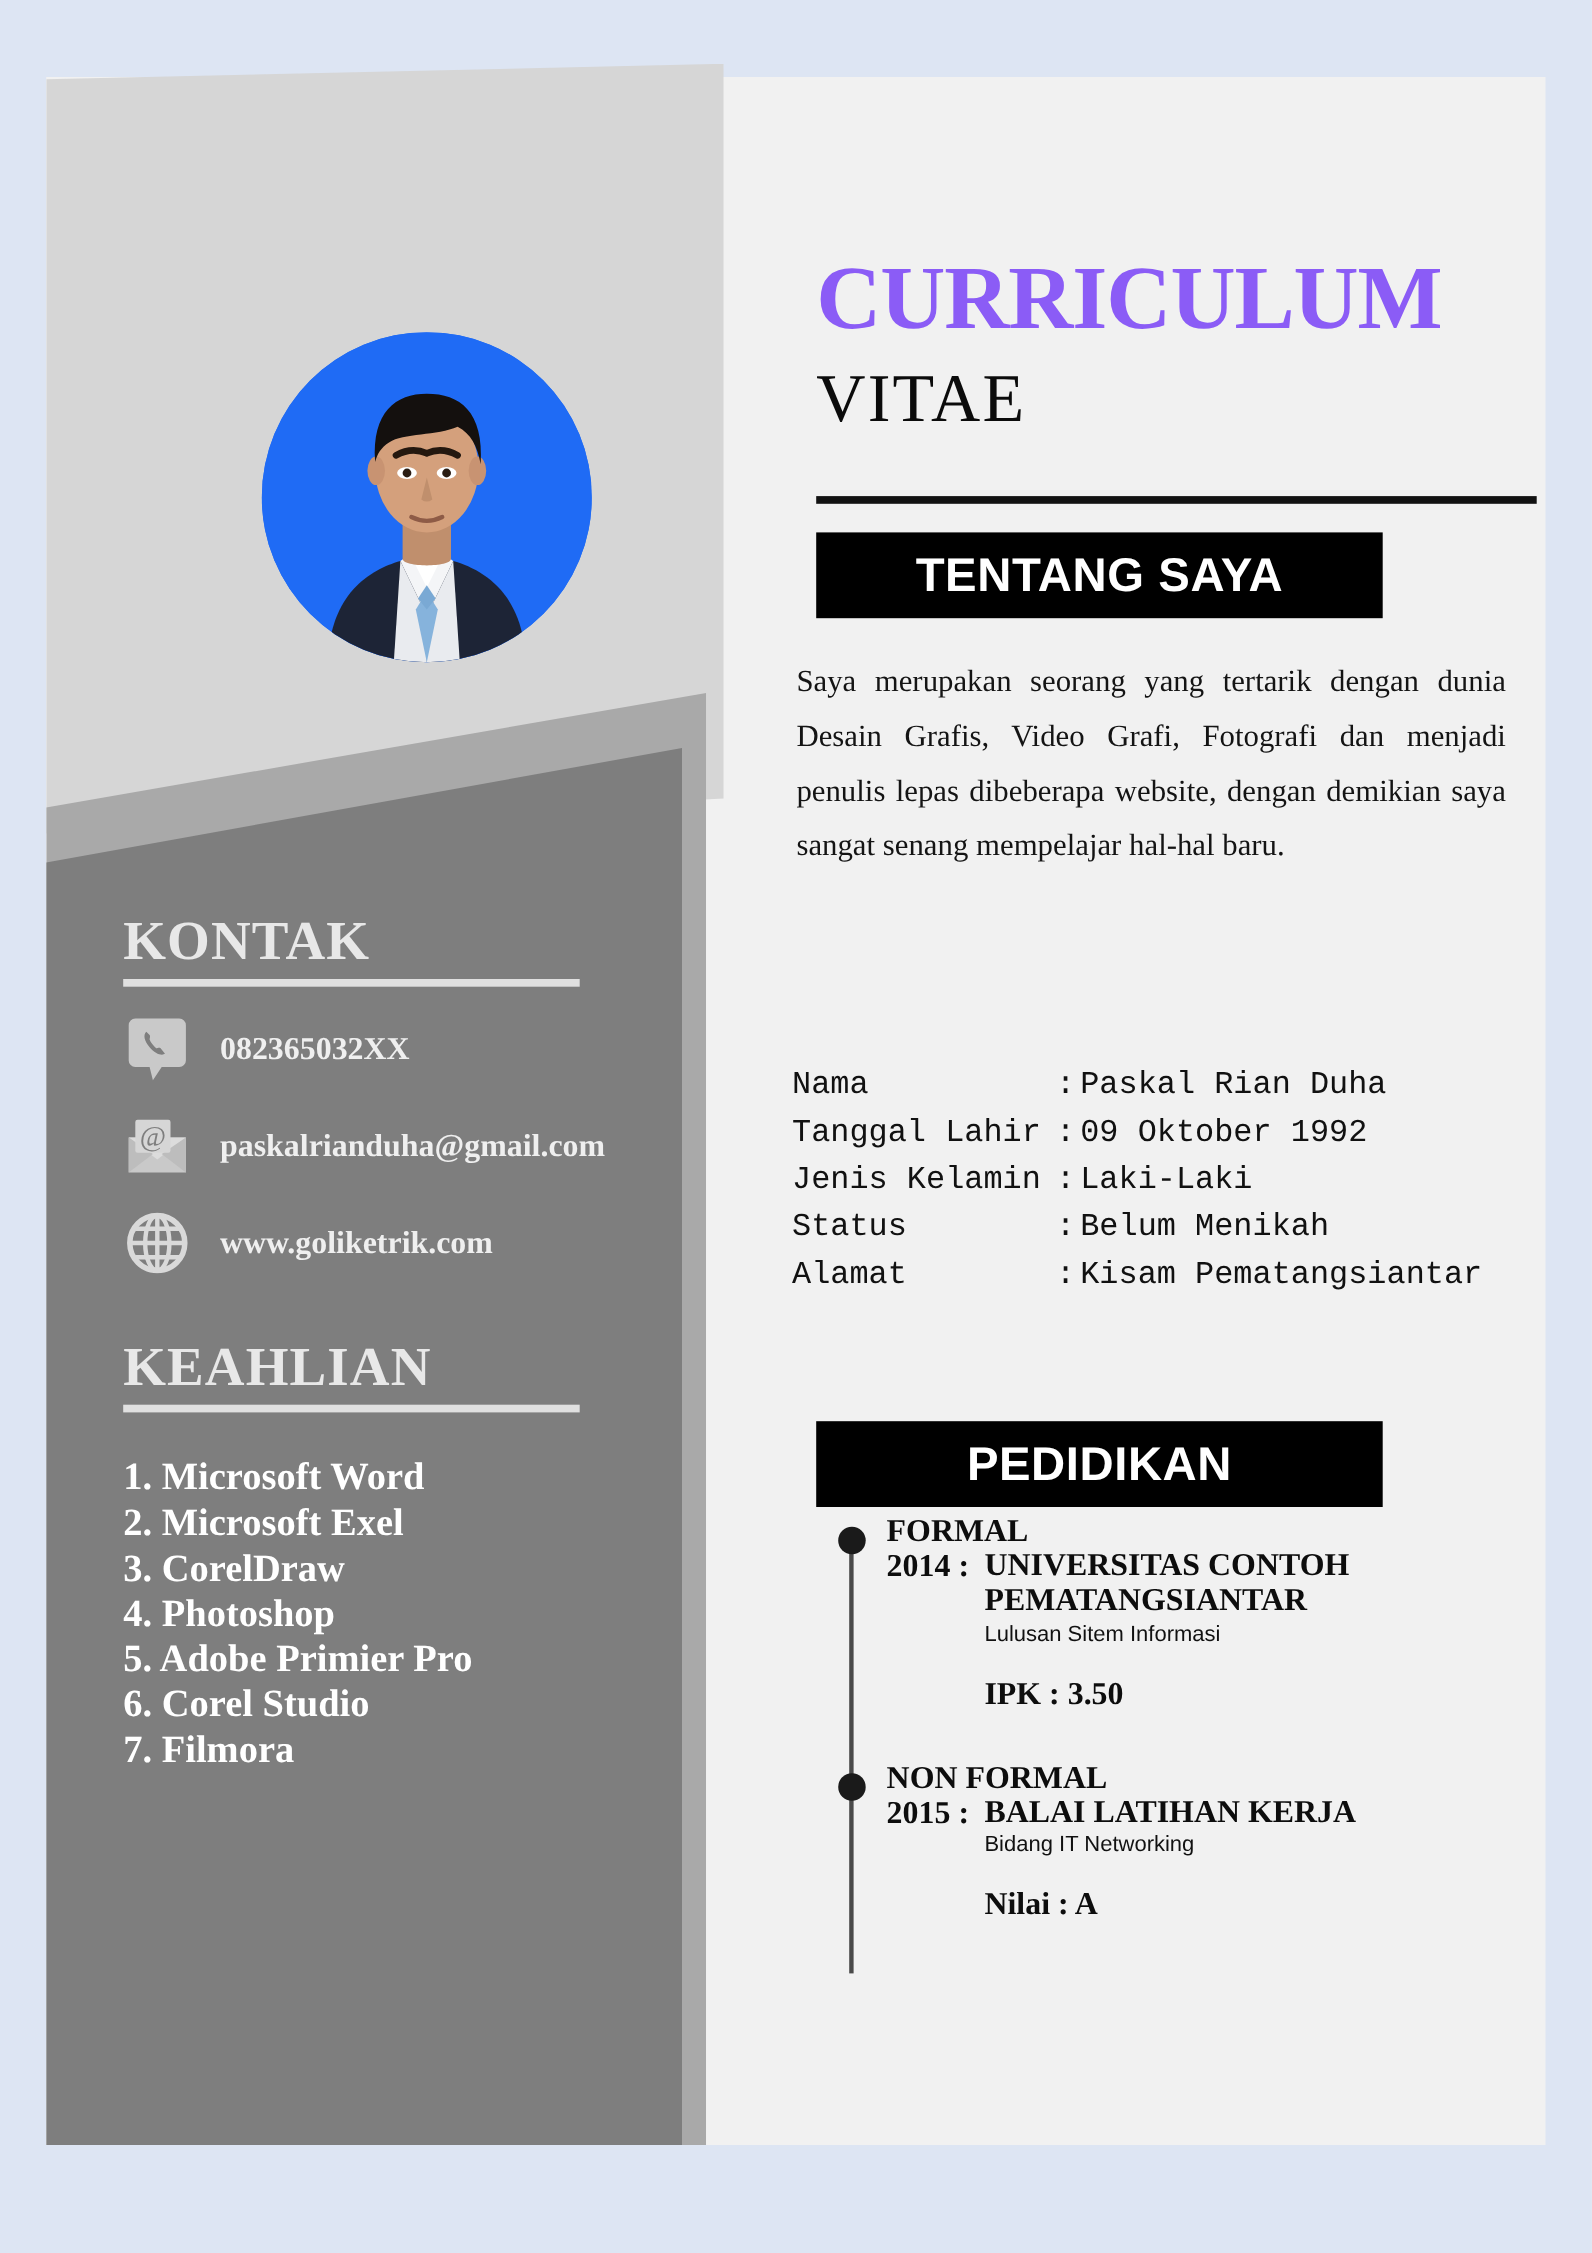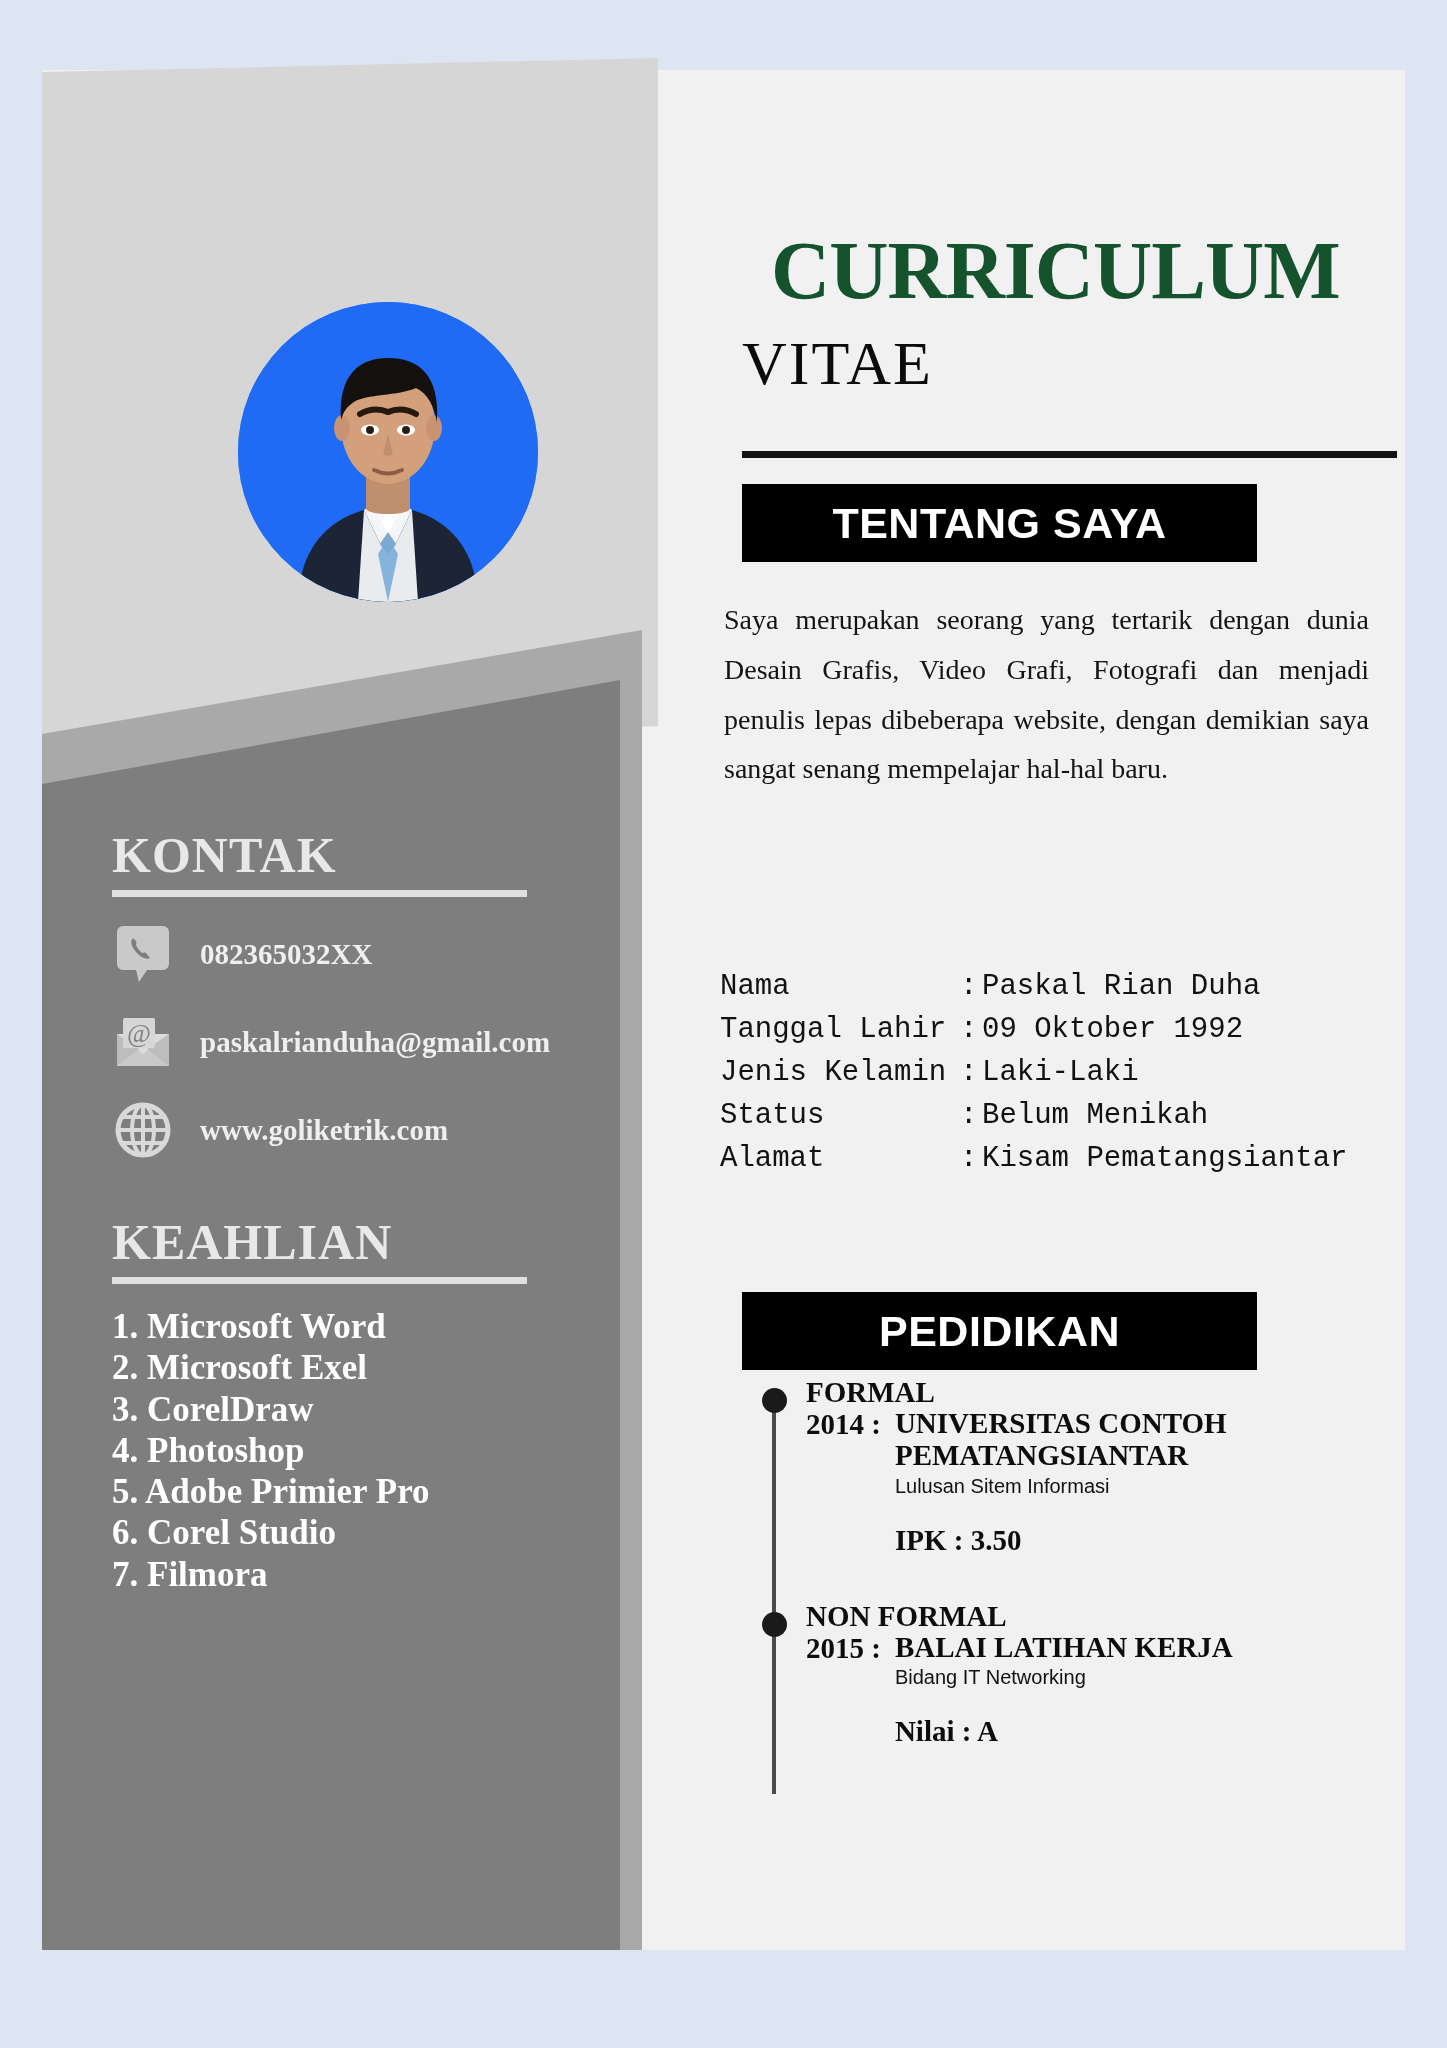--- a/index.html
+++ b/index.html
@@ -93,21 +93,21 @@
     margin-left:26px;
     font-family:"Liberation Serif", serif;
     font-weight:700;
     font-size:29px;
     color:#efefef;
   }
 
   #keahlian-block { margin-top:56px; }
   #skill-list {
     list-style:none;
-    margin-top:22px;
+    margin-top:38px;
   }
   #skill-list li {
     font-family:"Liberation Serif", serif;
     font-weight:700;
     font-size:35px;
     color:#ffffff;
     line-height:1.18;
     white-space:nowrap;
   }
 
@@ -117,24 +117,23 @@
     left:660px; top:0;
     width:703px; height:1880px;
   }
   #cv-title {
     position:absolute;
     left:40px; top:160px;
     font-family:"Liberation Serif", serif;
     font-weight:700;
     font-size:82px;
     letter-spacing:-1px;
-    color:#14532d;
+    color:#8b5cf6;
     line-height:1;
     white-space:nowrap;
-    margin-left:29px;
   }
   #cv-sub {
     position:absolute;
     left:40px; top:262px;
     font-family:"Liberation Serif", serif;
     font-weight:400;
     font-size:62px;
     letter-spacing:2px;
     color:#0b0b0b;
     line-height:1;

